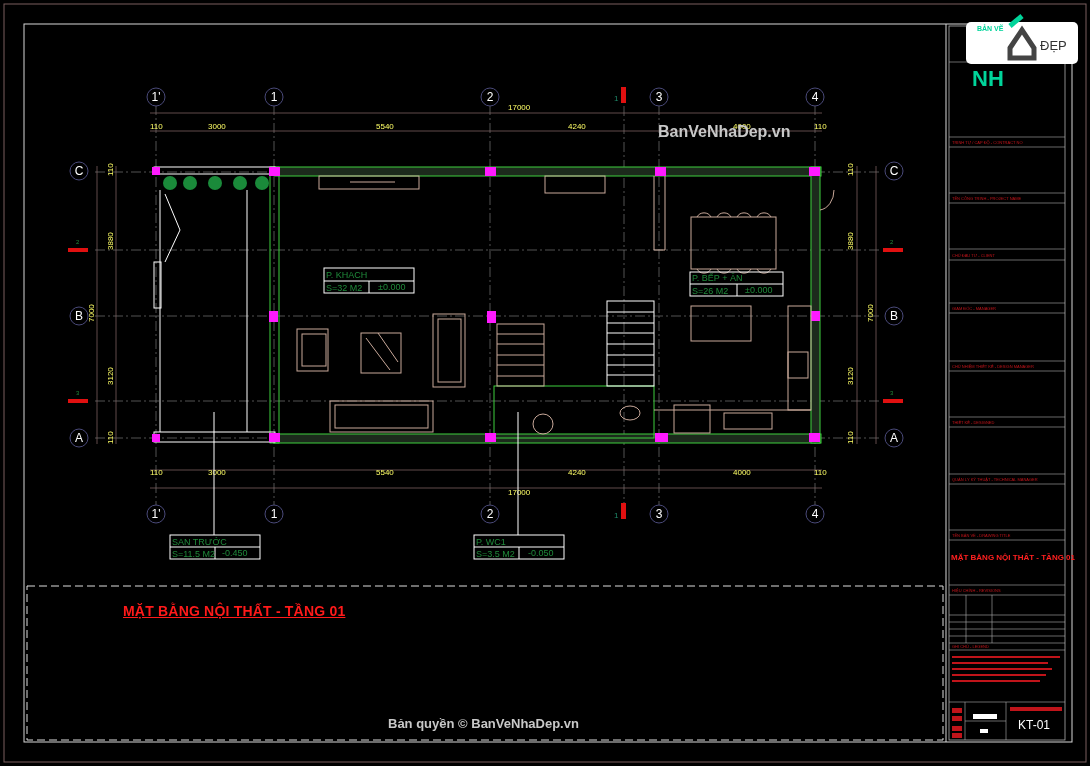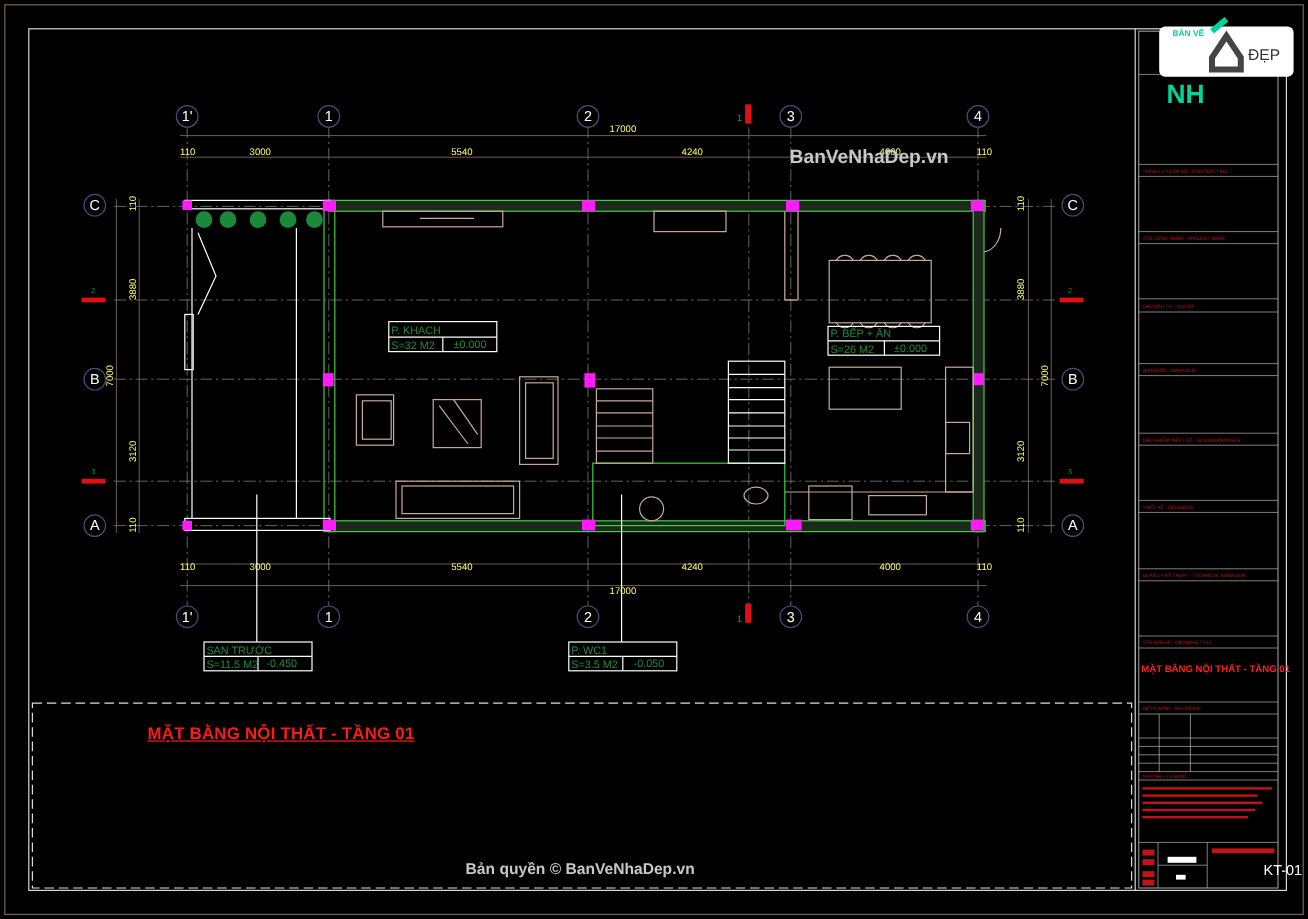--- a/index.html
+++ b/index.html
@@ -4,21 +4,21 @@
 <style>
   html,body{margin:0;padding:0;background:#000;}
   body{width:1090px;height:766px;position:relative;overflow:hidden;font-family:"Liberation Sans",sans-serif;}
   svg{position:absolute;left:0;top:0;}
   .dim{fill:#ffff66;font-size:8px;font-family:"Liberation Sans Narrow","Liberation Sans",sans-serif;}
   .axis-txt{fill:#fff;font-size:12px;text-anchor:middle;font-family:"Liberation Sans",sans-serif;}
   .room-txt{fill:#1f8a3a;font-size:9px;font-family:"Liberation Sans",sans-serif;}
   .tb-txt{fill:#c0141a;font-size:4px;font-family:"Liberation Sans",sans-serif;}
   .wm{position:absolute;color:#c8c8c8;font-weight:bold;font-family:"Liberation Sans",sans-serif;}
   .drawing-title{position:absolute;left:123px;top:603px;color:#ff1a1a;font-weight:bold;font-size:14px;text-decoration:underline;letter-spacing:0.2px;}
-  .sheet-no{position:absolute;left:1018px;top:718px;color:#fff;font-size:12px;margin-left:35px;}
+  .sheet-no{position:absolute;left:1018px;top:718px;color:#fff;font-size:12px;}
   .tb-title{position:absolute;left:951px;top:553px;color:#ff2020;font-weight:bold;font-size:8px;white-space:nowrap;}
   .logo-small{position:absolute;left:977px;top:25px;color:#00d49a;font-size:7px;font-weight:bold;}
   .logo-nh{position:absolute;left:972px;top:34px;color:#00d49a;font-size:22px;font-weight:900;margin-top:32px;}
   .logo-dep{position:absolute;left:1040px;top:38px;color:#fff;font-size:13px;}
 </style>
 </head>
 <body>
 
 <svg width="1090" height="766" viewBox="0 0 1090 766">
 

